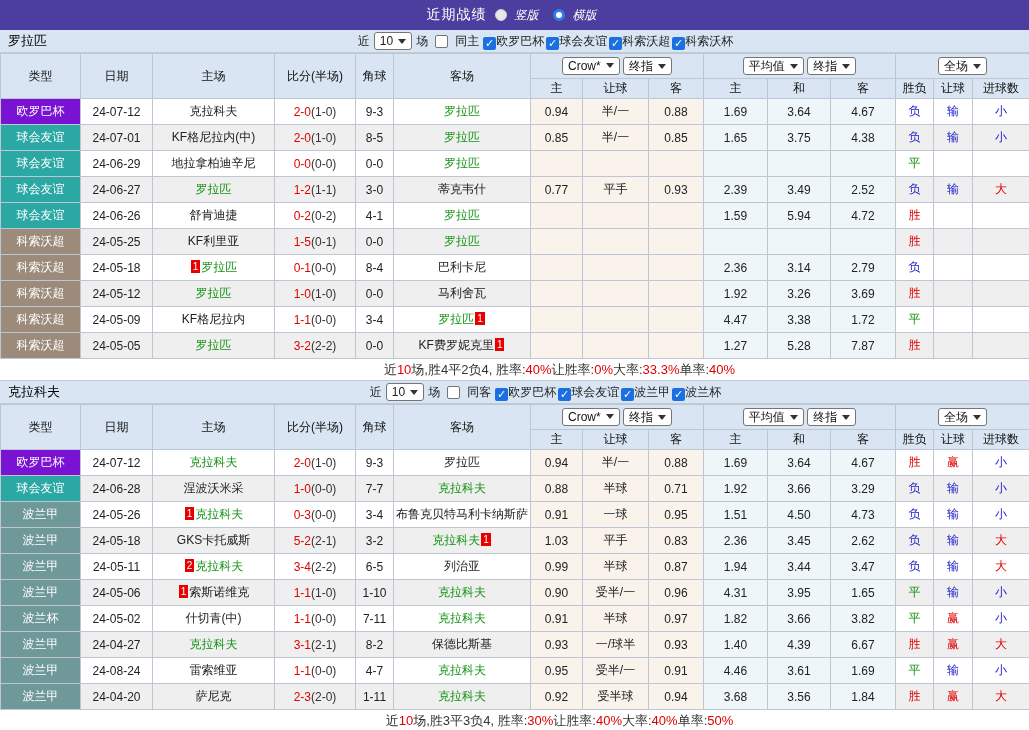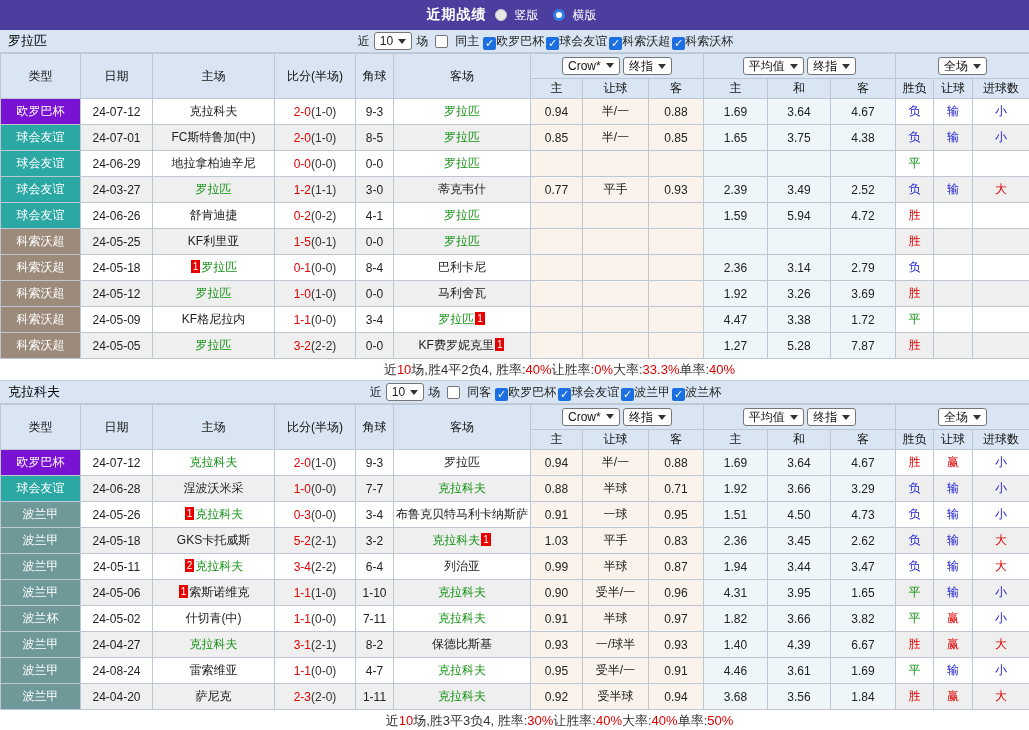--- a/index.html
+++ b/index.html
@@ -5,25 +5,25 @@
   * { box-sizing: border-box; margin: 0; padding: 0; }
   body {
     font-family: "Liberation Sans", "DejaVu Sans", sans-serif;
     font-size: 12px; color: #222; background: #fff; width: 1029px;
   }
   
   .topbar {
     height: 30px; background: #4B3E9E; color: #fff;
     display: flex; align-items: center; justify-content: center; gap: 8px;
   }
-  .topbar .title { font-size: 14px; font-weight: bold; letter-spacing: 1px; }
+  .topbar .title { font-size: 14px; font-weight: normal; letter-spacing: 1px; }
   .radio { display: inline-block; width: 12px; height: 12px; border-radius: 50%; vertical-align: middle; }
   .radio.plain { background: #E8E8E8; border: 1px solid #cfcfcf; }
   .radio.checked { background: #fff; border: 3px solid #2F7BE8; }
-  .topbar .rlabel { color: #fff; font-size: 12px; margin-right: 6px; }
+  .topbar .rlabel { color: #fff; font-size: 12px; margin-right: 6px; font-style: italic; }
   
   .filterbar {
     position: relative; height: 23px; background: #D9E5F2;
     display: flex; align-items: center; justify-content: center;
     border-bottom: 1px solid #BFCBD8;
   }
   .filterbar .team-name { position: absolute; left: 8px; font-size: 13px; color: #000; }
   .filterbar .filters { display: inline-flex; align-items: center; gap: 2px; margin-left: 60px; }
   .filterbar .filters .txt { margin: 0 2px; }
   .selectbox {
@@ -180,21 +180,21 @@
     <td class="c-odds2">3.64</td>
     <td class="c-odds2">4.67</td>
     <td class="c-res t-blue">负</td>
     <td class="c-res t-blue">输</td>
     <td class="c-res t-blue">小</td>
   </tr>
 
   <tr class="alt">
     <td class="c-type lg-teal">球会友谊</td>
     <td class="c-date">24-07-01</td>
-    <td class="c-team"><span class="tname home-name">FC斯特鲁加(中)</span></td>
+    <td class="c-team"><span class="tname home-name">KF格尼拉内(中)</span></td>
     <td class="c-score"><span class="ft">2-0</span><span class="ht">(1-0)</span></td>
     <td class="c-corner">8-5</td>
     <td class="c-team"><span class="tname away-name focus">罗拉匹</span></td>
     <td class="c-odds1">0.85</td>
     <td class="c-odds1">半/一</td>
     <td class="c-odds1">0.85</td>
     <td class="c-odds2">1.65</td>
     <td class="c-odds2">3.75</td>
     <td class="c-odds2">4.38</td>
     <td class="c-res t-blue">负</td>
@@ -215,21 +215,21 @@
     <td class="c-odds2"></td>
     <td class="c-odds2"></td>
     <td class="c-odds2"></td>
     <td class="c-res t-green">平</td>
     <td class="c-res"></td>
     <td class="c-res"></td>
   </tr>
 
   <tr class="alt">
     <td class="c-type lg-teal">球会友谊</td>
-    <td class="c-date">24-03-27</td>
+    <td class="c-date">24-06-27</td>
     <td class="c-team"><span class="tname home-name focus">罗拉匹</span></td>
     <td class="c-score"><span class="ft">1-2</span><span class="ht">(1-1)</span></td>
     <td class="c-corner">3-0</td>
     <td class="c-team"><span class="tname away-name">蒂克韦什</span></td>
     <td class="c-odds1">0.77</td>
     <td class="c-odds1">平手</td>
     <td class="c-odds1">0.93</td>
     <td class="c-odds2">2.39</td>
     <td class="c-odds2">3.49</td>
     <td class="c-odds2">2.52</td>
@@ -515,21 +515,21 @@
     <td class="c-res t-blue">负</td>
     <td class="c-res t-blue">输</td>
     <td class="c-res t-red">大</td>
   </tr>
 
   <tr>
     <td class="c-type lg-slate">波兰甲</td>
     <td class="c-date">24-05-11</td>
     <td class="c-team"><span class="num-badge home-pre">2</span><span class="tname home-name focus">克拉科夫</span></td>
     <td class="c-score"><span class="ft">3-4</span><span class="ht">(2-2)</span></td>
-    <td class="c-corner">6-4</td>
+    <td class="c-corner">6-5</td>
     <td class="c-team"><span class="tname away-name">列治亚</span></td>
     <td class="c-odds1">0.99</td>
     <td class="c-odds1">半球</td>
     <td class="c-odds1">0.87</td>
     <td class="c-odds2">1.94</td>
     <td class="c-odds2">3.44</td>
     <td class="c-odds2">3.47</td>
     <td class="c-res t-blue">负</td>
     <td class="c-res t-blue">输</td>
     <td class="c-res t-red">大</td>

